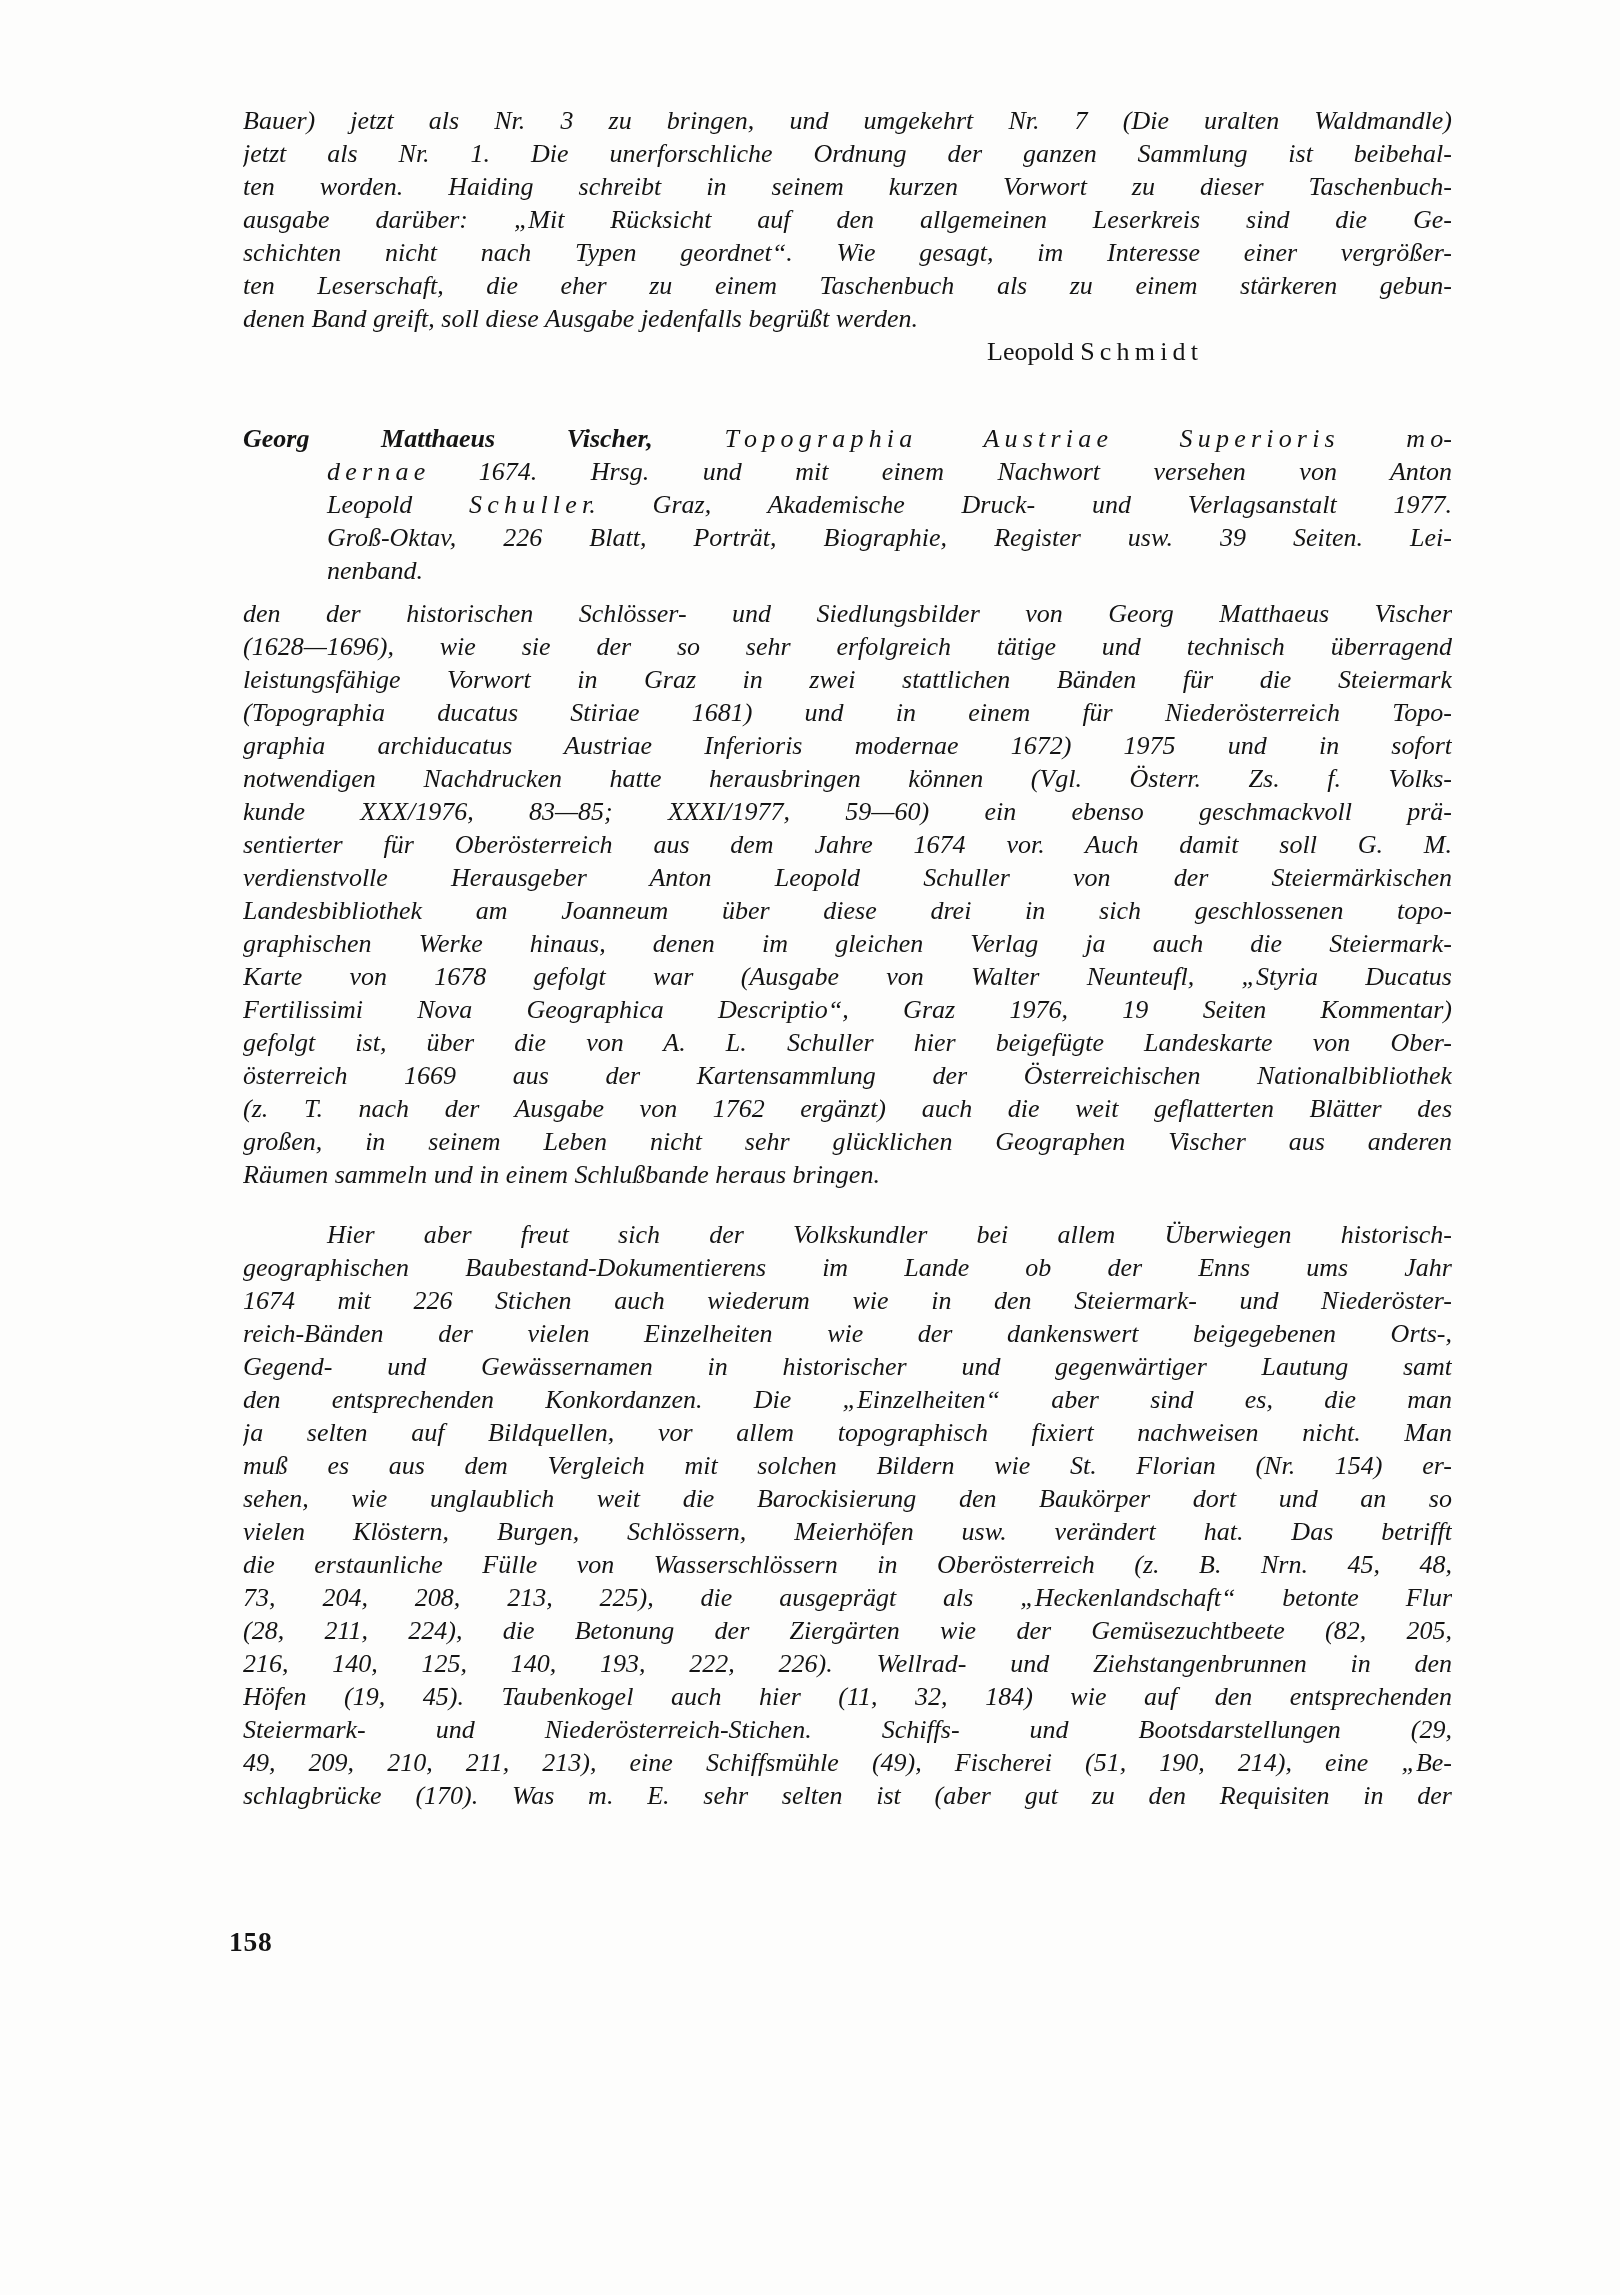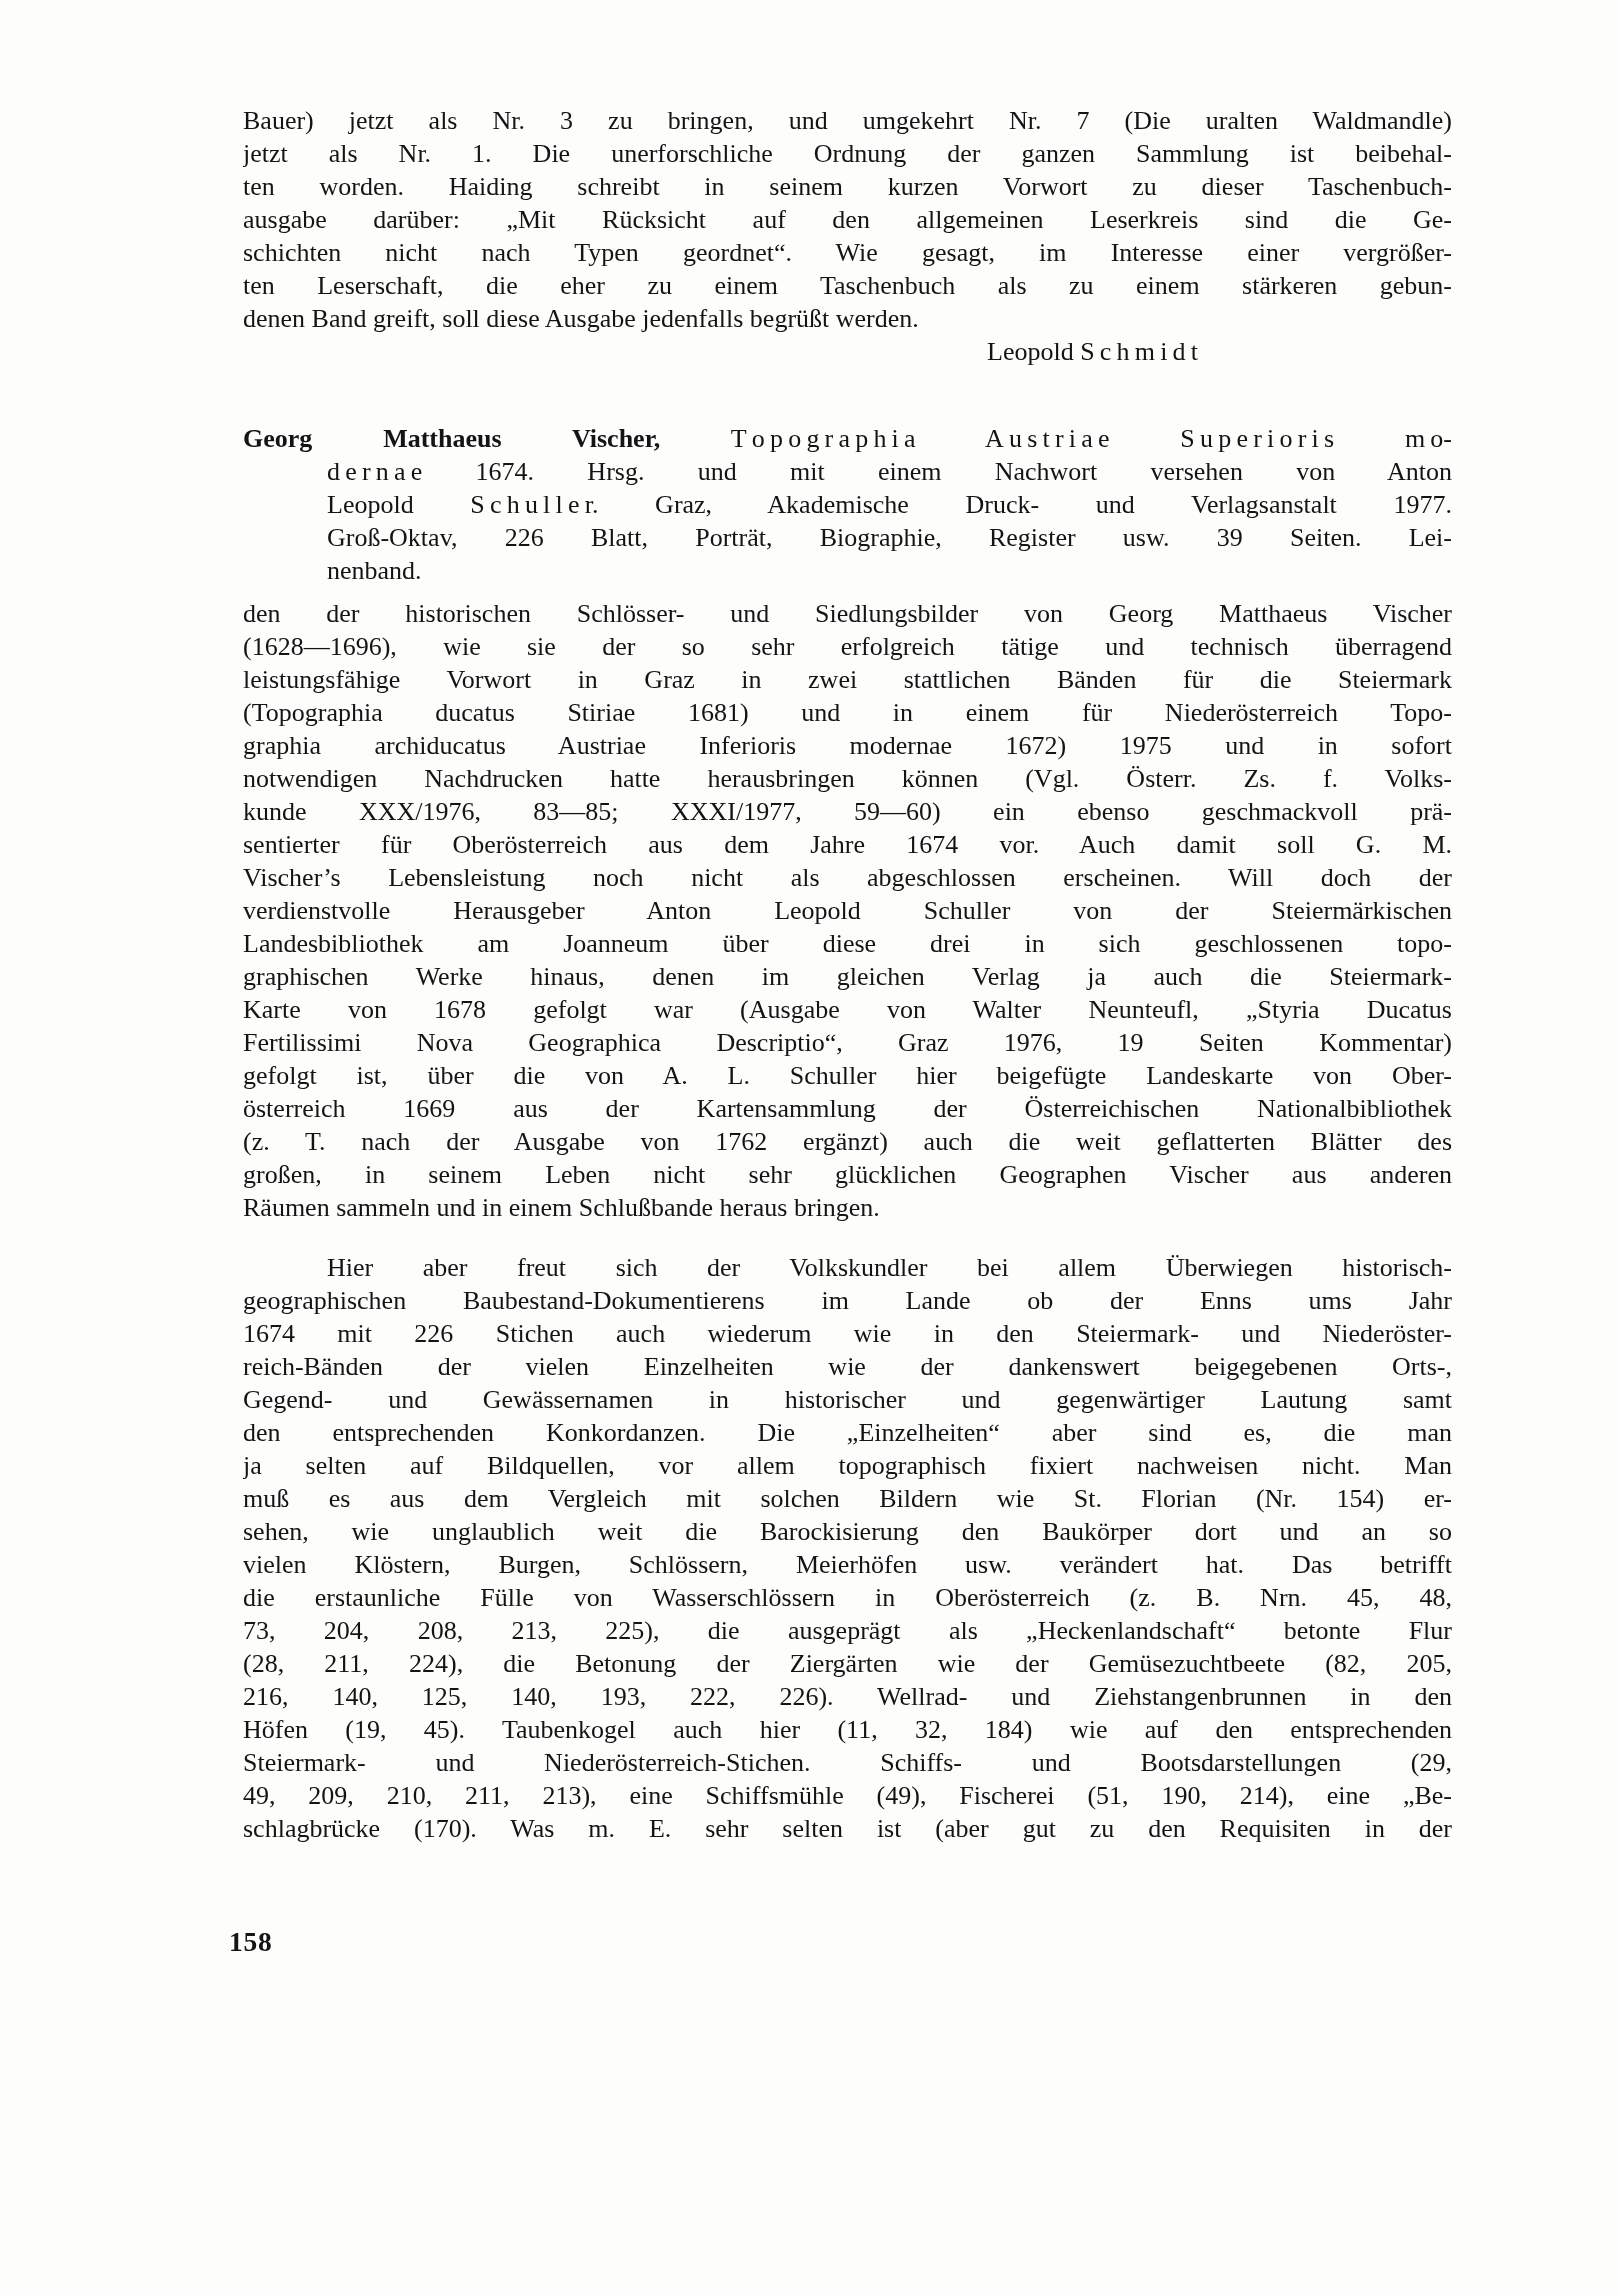--- a/index.html
+++ b/index.html
@@ -18,20 +18,21 @@
     top: 104px;
     width: 1209px;
     font-size: 26px;
     line-height: 33px;
   }
   .block { margin: 0; }
   .tline {
     height: 33px;
     overflow: hidden;
     text-align: justify;
+    font-style: italic;
   }
   .tline.just { text-align-last: justify; }
   .tline.just::after { content: ""; display: inline-block; width: 100%; height: 0; }
   .findent { padding-left: 84px; }
   .hang .tline { padding-left: 84px; }
   .signature-line {
     height: 33px;
     padding-left: 744px;
     overflow: hidden;
   }
@@ -81,21 +82,20 @@
 
   <div class="block mt-para">
       <div class="tline just">den der historischen Schlösser- und Siedlungsbilder von Georg Matthaeus Vischer</div>
       <div class="tline just">(1628—1696), wie sie der so sehr erfolgreich tätige und technisch überragend</div>
       <div class="tline just">leistungsfähige Vorwort in Graz in zwei stattlichen Bänden für die Steiermark</div>
       <div class="tline just">(Topographia ducatus Stiriae 1681) und in einem für Niederösterreich Topo-</div>
       <div class="tline just">graphia archiducatus Austriae Inferioris modernae 1672) 1975 und in sofort</div>
       <div class="tline just">notwendigen Nachdrucken hatte herausbringen können (Vgl. Österr. Zs. f. Volks-</div>
       <div class="tline just">kunde XXX/1976, 83—85; XXXI/1977, 59—60) ein ebenso geschmackvoll prä-</div>
       <div class="tline just">sentierter für Oberösterreich aus dem Jahre 1674 vor. Auch damit soll G. M.</div>
-      <div class="tline just">Vischer’s Lebensleistung noch nicht als abgeschlossen erscheinen. Will doch der</div>
       <div class="tline just">verdienstvolle Herausgeber Anton Leopold Schuller von der Steiermärkischen</div>
       <div class="tline just">Landesbibliothek am Joanneum über diese drei in sich geschlossenen topo-</div>
       <div class="tline just">graphischen Werke hinaus, denen im gleichen Verlag ja auch die Steiermark-</div>
       <div class="tline just">Karte von 1678 gefolgt war (Ausgabe von Walter Neunteufl, „Styria Ducatus</div>
       <div class="tline just">Fertilissimi Nova Geographica Descriptio“, Graz 1976, 19 Seiten Kommentar)</div>
       <div class="tline just">gefolgt ist, über die von A. L. Schuller hier beigefügte Landeskarte von Ober-</div>
       <div class="tline just">österreich 1669 aus der Kartensammlung der Österreichischen Nationalbibliothek</div>
       <div class="tline just">(z. T. nach der Ausgabe von 1762 ergänzt) auch die weit geflatterten Blätter des</div>
       <div class="tline just">großen, in seinem Leben nicht sehr glücklichen Geographen Vischer aus anderen</div>
       <div class="tline">Räumen sammeln und in einem Schlußbande heraus bringen.</div>

